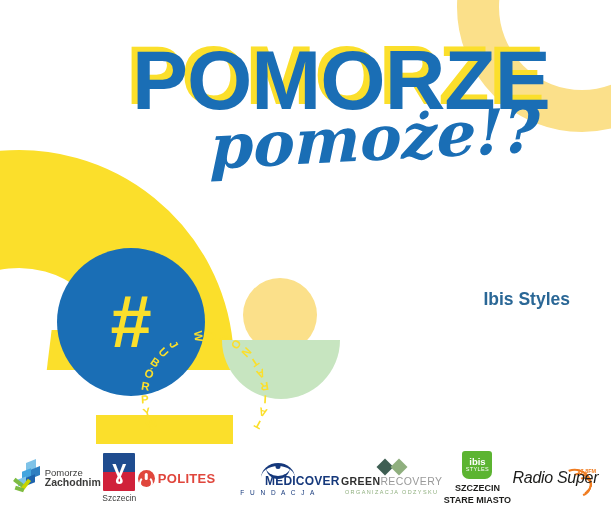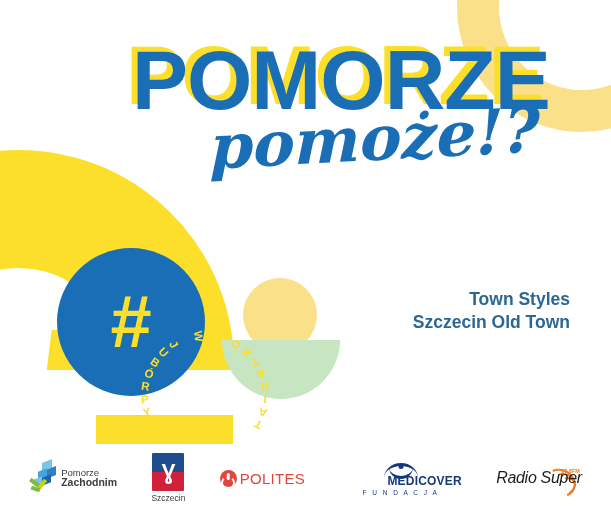--- a/index.html
+++ b/index.html
@@ -181,21 +181,21 @@
     content:"";position:absolute;left:50%;top:3px;
     width:2.5px;height:7px;background:#fff;transform:translateX(-50%);
     border-radius:2px;
   }
   #logo-polites .pol-pwr::after{
     content:"";position:absolute;left:50%;top:6.5px;
     width:10px;height:10px;
     border:2.5px solid #fff;border-top-color:transparent;
     border-radius:50%;transform:translateX(-50%);
   }
-  #logo-polites .pol-txt{font-size:15px;font-weight:normal;letter-spacing:.3px;}
+  #logo-polites .pol-txt{font-size:13px;font-weight:bold;letter-spacing:.3px;}
 
   
   #logo-medicover{flex-direction:column;gap:1px;color:#15387B;}
   #logo-medicover .md-mark{
     width:34px;height:13px;position:relative;
   }
   #logo-medicover .md-wing{
     position:absolute;left:0;top:3px;width:34px;height:12px;
     border-top:3px solid #15387B;border-radius:50% 50% 0 0 / 100% 100% 0 0;
   }
@@ -302,22 +302,21 @@
         <span style="transform: translate(74px, 74px) rotate(105.579deg) translate(0px, -60px) rotate(90deg) translate(-50%, -50%);">A</span>
         <span style="transform: translate(74px, 74px) rotate(118deg) translate(0px, -60px) rotate(90deg) translate(-50%, -50%);">T</span>
       </div>
     <div id="badge-hash">#</div>
   </div>
 
   <div id="headline">
   </div>
 
   <div id="details">
-    <div>Town Styles</div>
-    <div>Szczecin Old Town</div>
+    <div>Ibis Styles</div>
   </div>
 
   <div id="logo-strip">
 
     <div class="logo" id="logo-pomorze">
       <div class="pz-mark">
         <i class="pzb1"></i>
           <i class="pzb2"></i>
           <i class="pzb3"></i>
         <i class="pzb4"></i>
@@ -347,21 +346,41 @@
     <div class="logo" id="logo-medicover">
       <div class="md-mark">
         <div class="md-wing"></div>
         <div class="md-bowl"></div>
         <div class="md-dot"></div>
       </div>
       <div class="md-t1">MEDICOVER</div>
       <div class="md-t2">F U N D A C J A</div>
     </div>
 
-
+    <div class="logo" id="logo-green">
+      <div class="gr-marks">
+        <div class="gr-d gr-d1"></div>
+        <div class="gr-d gr-d2"></div>
+      </div>
+      <div class="gr-t1">
+        <b>GREEN</b><span>RECOVERY</span>
+      </div>
+      <div class="gr-t2">ORGANIZACJA ODZYSKU</div>
+    </div>
+
+    <div class="logo" id="logo-ibis">
+      <div class="ib-box">
+        <div class="ib-1">ibis</div>
+        <div class="ib-2">STYLES</div>
+      </div>
+      <div class="ib-t">
+        <div>SZCZECIN</div>
+        <div>STARE MIASTO</div>
+      </div>
+    </div>
 
     <div class="logo" id="logo-radio">
       <div class="rs-waves">
         <i class="rs-w1"></i>
           <i class="rs-w2"></i>
           <i class="rs-w3"></i>
       </div>
       <div class="rs-fm">97.8FM</div>
       <div class="rs-txt">Radio Super</div>
     </div>

